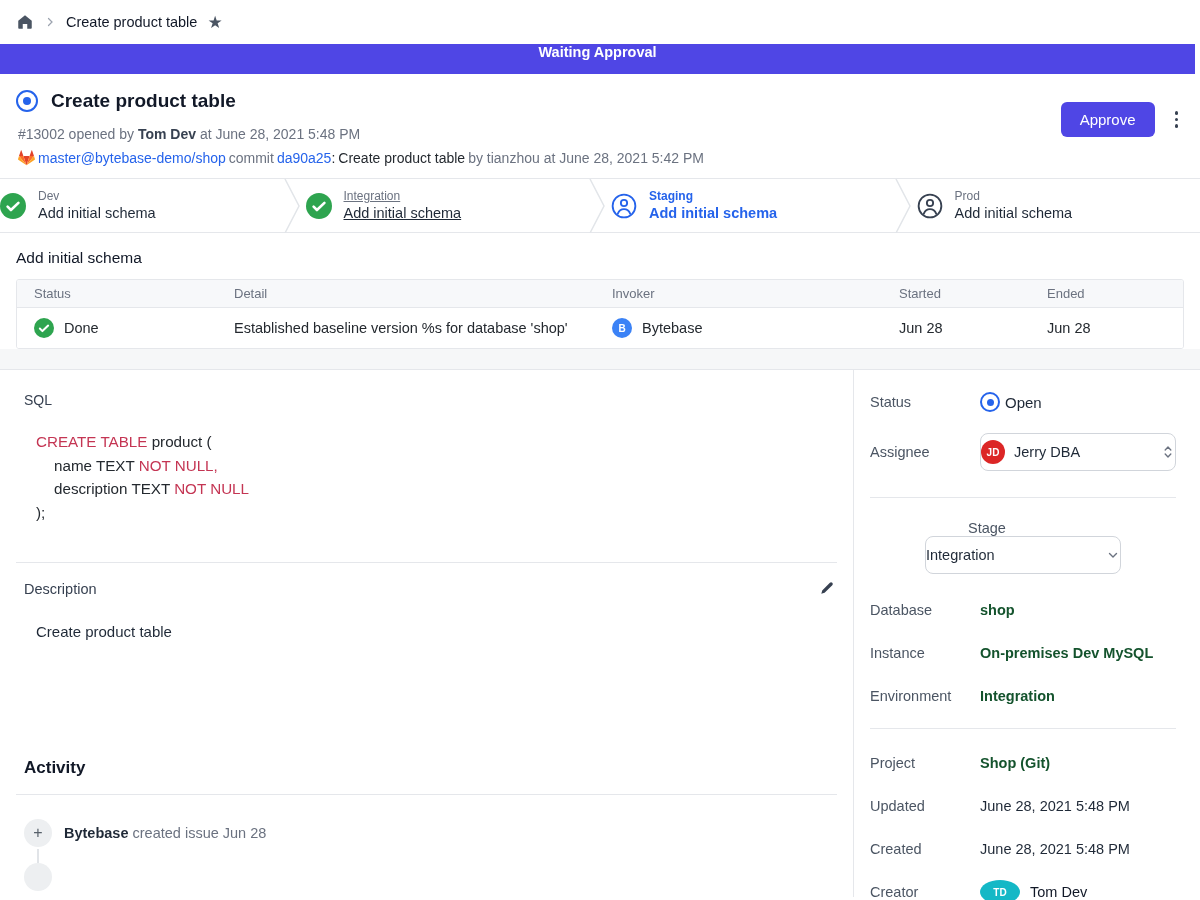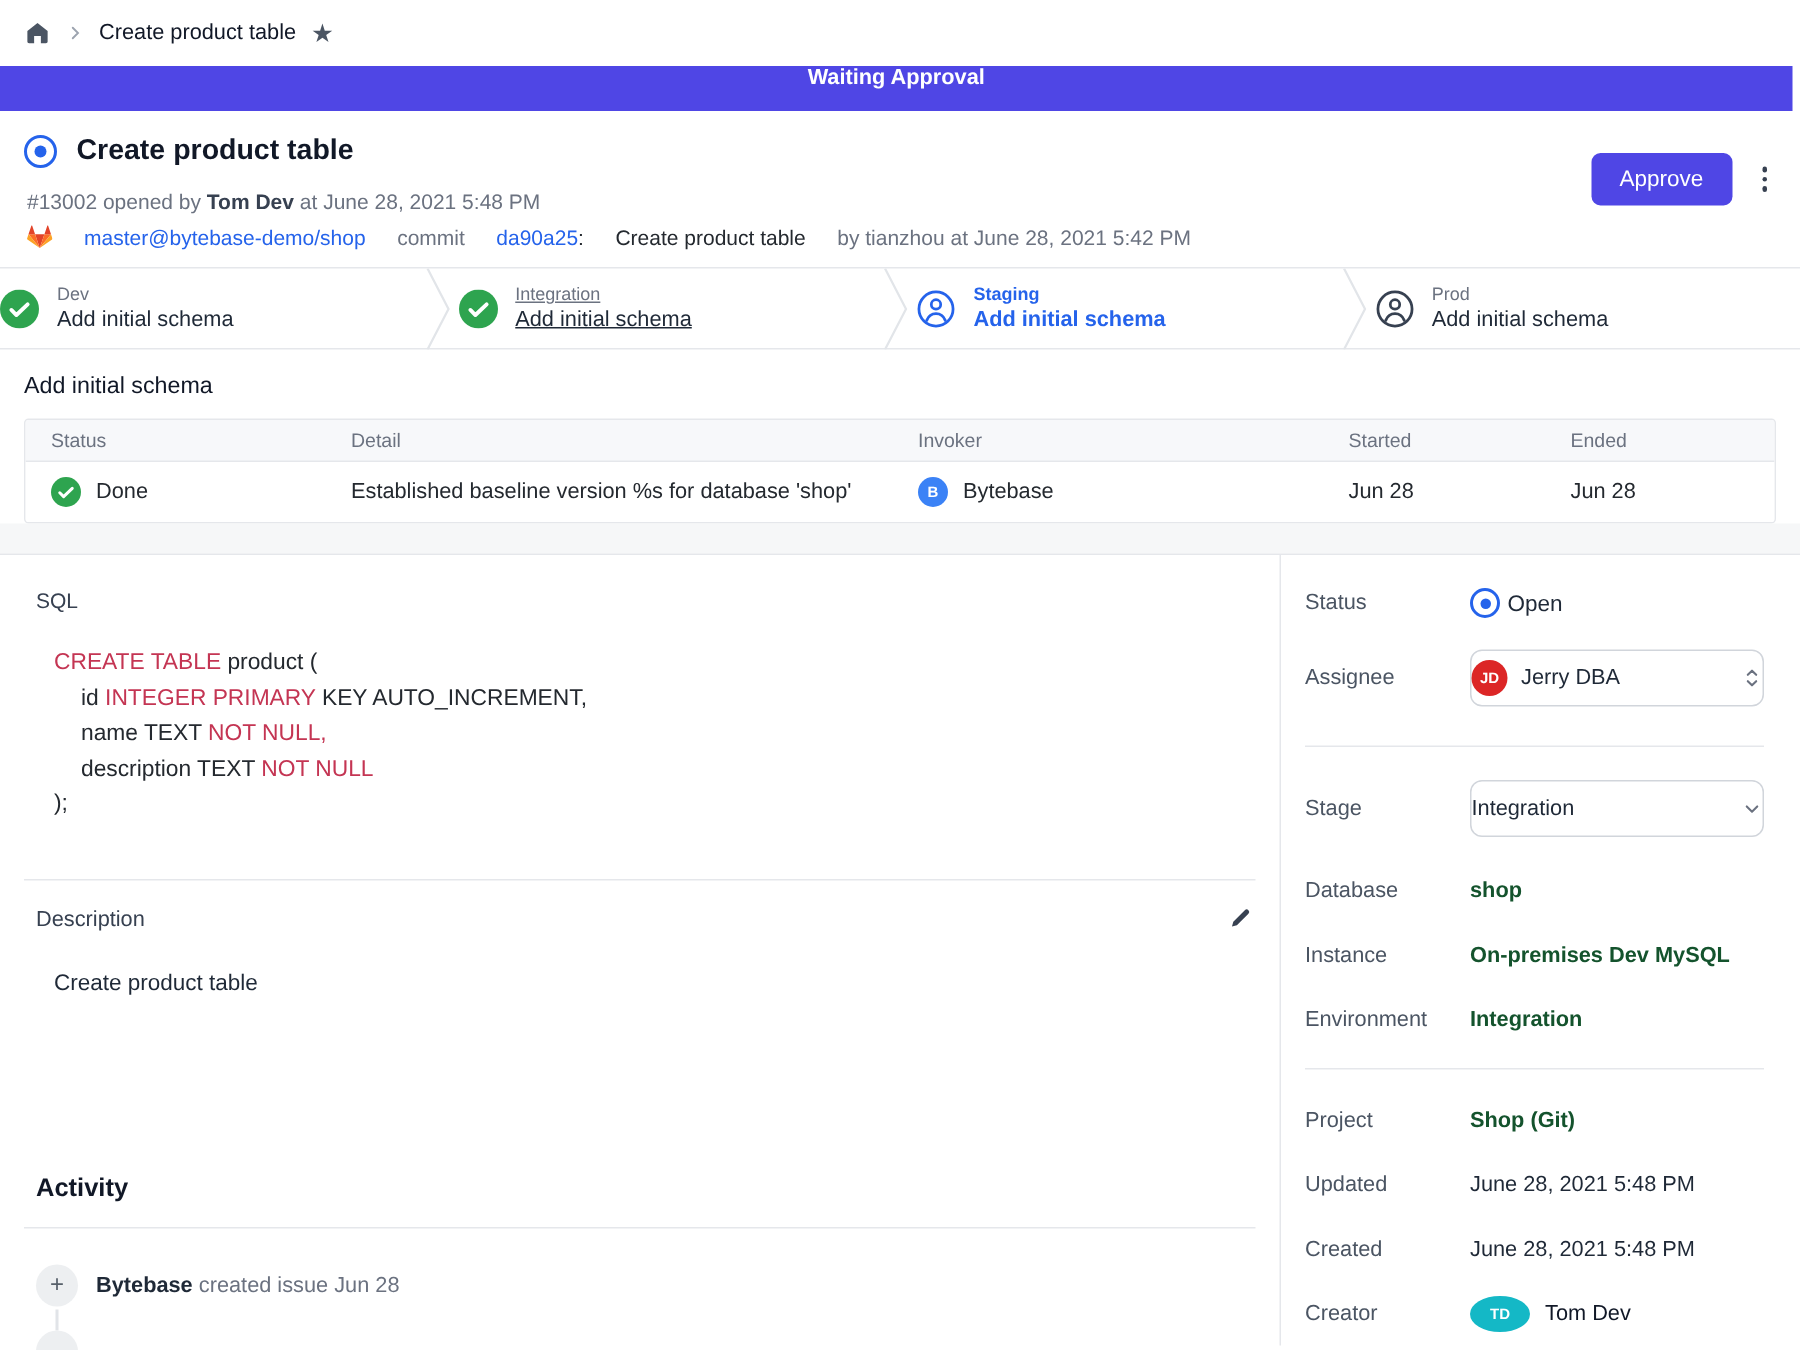--- a/index.html
+++ b/index.html
@@ -30,21 +30,21 @@
   .ring-dot::after { content:""; width:8px; height:8px; border-radius:50%; background:var(--link,#2563eb); }
   .issue-title { font-size:19px; font-weight:700; color:#111827; }
   .header-actions { position:absolute; right:18px; top:28px; display:flex; align-items:center; gap:16px; }
   .approve-btn { background:var(--accent,#4f46e5); color:#fff; border:none; border-radius:6px;
     font-family:inherit; font-size:15px; font-weight:500; padding:9px 19px; cursor:pointer; }
   .kebab { display:flex; flex-direction:column; gap:3px; cursor:pointer; padding:4px; }
   .kebab i { width:3.5px; height:3.5px; border-radius:50%; background:#374151; }
   .meta-line { margin-top:10px; margin-left:2px; font-size:14px; color:#6b7280; }
   .meta-line .strong { color:#374151; font-weight:700; }
   .commit-line { margin-top:8px; margin-left:2px; font-size:14px; color:#6b7280;
-    display:flex; align-items:center; gap:21px; flex-wrap:nowrap; white-space:nowrap; }
+    display:flex; align-items:center; gap:3px; flex-wrap:nowrap; white-space:nowrap; }
   .link { color:var(--link,#2563eb); text-decoration:none; cursor:pointer; }
   .commit-msg { color:#24292f; font-weight:500; }
 
   
   .pipeline { height:55px; border-top:1px solid #e5e7eb; border-bottom:1px solid #e5e7eb;
     display:flex; align-items:stretch; background:#fff; }
   .stage { flex:1; display:flex; align-items:center; gap:12px; cursor:pointer; }
   .stage-icon { width:26px; height:26px; flex:none; }
   .stage-env { font-size:12px; color:#6b7280; line-height:15px; }
   .stage-task { font-size:14.5px; color:#1f2937; line-height:18px; }
@@ -277,21 +277,20 @@
   </div>
 </div>
 
 <div class="band"></div>
 
 <div class="main">
   <div class="left-col">
     <div class="sql-label">SQL</div>
     <div class="sql-code">
       <div class="sql-line"><span class="kw">CREATE TABLE</span><span> product (</span></div>
-      <div class="sql-line ind"><span>id </span><span class="kw">INTEGER PRIMARY</span><span> KEY AUTO_INCREMENT,</span></div>
       <div class="sql-line ind"><span>name TEXT </span><span class="kw">NOT NULL,</span></div>
       <div class="sql-line ind"><span>description TEXT </span><span class="kw">NOT NULL</span></div>
       <div class="sql-line"><span>);</span></div>
     </div>
 
     <div class="divider desc-divider"></div>
     <div class="desc-row">
       <span class="desc-label">Description</span>
       <span class="pencil">
         <svg width="16" height="16" viewBox="0 0 20 20" fill="currentColor">
@@ -331,21 +330,21 @@
           <svg width="14" height="16" viewBox="0 0 20 22" fill="none" stroke="currentColor" stroke-width="2" stroke-linecap="round" stroke-linejoin="round">
               <path d="m6 8 4-4 4 4"></path>
               <path d="m6 14 4 4 4-4"></path>
             </svg>
         </span>
       </span>
     </div>
 
     <div class="divider side-divider"></div>
 
-    <div class="side-row" style="margin-bottom:24px;">
+    <div class="side-row" style="margin-bottom:24px;flex-direction:column;">
       <span class="side-label">Stage</span>
       <span class="select-box">
         <span>Integration</span>
         <span class="chev">
           <svg width="14" height="14" viewBox="0 0 20 20" fill="none" stroke="currentColor" stroke-width="2" stroke-linecap="round" stroke-linejoin="round">
               <path d="m5 8 5 5 5-5"></path>
             </svg>
         </span>
       </span>
     </div>

